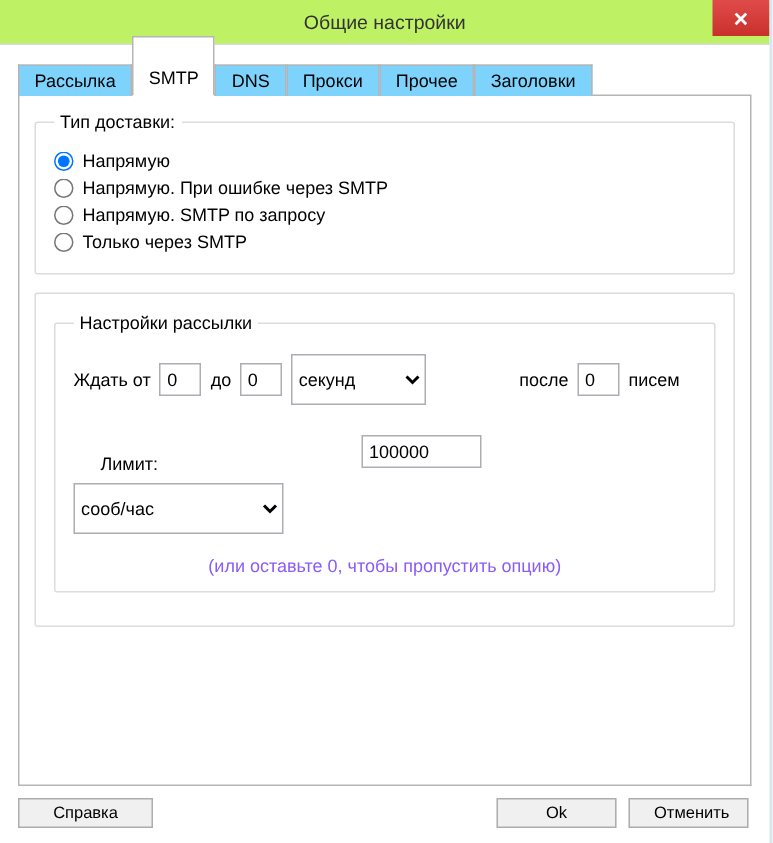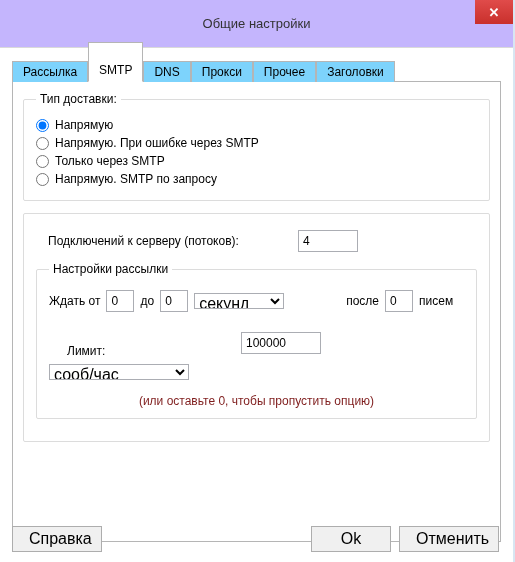--- a/index.html
+++ b/index.html
@@ -7,22 +7,22 @@
     margin: 0;
     font-family: "Segoe UI", Tahoma, sans-serif;
     font-size: 12px;
     background: #fff;
     width: 515px;
     height: 562px;
     position: relative;
     border-right: 2px solid #d8e6f2;
   }
   .titlebar {
-    height: 48px;
-    background: #c4b5fd;
+    height: 30px;
+    background: #bef264;
     border-bottom: 1px solid #d9d9d9;
     display: flex;
     align-items: center;
     justify-content: center;
     position: relative;
   }
   .titlebar .title {
     font-size: 13px;
     color: #333;
   }
@@ -103,63 +103,63 @@
   .connrow input { width: 60px; }
   input[type=text] {
     border: 1px solid #abadb3;
     padding: 2px 4px;
     font-size: 12px;
     height: 22px;
     background: #fff;
   }
   select {
     border: 1px solid #abadb3;
-    height: 16px;
-    font-size: 16px;
+    height: 34px;
+    font-size: 12px;
     background: #fff;
   }
   .waitrow, .limitrow {
     display: flex;
     align-items: center;
     gap: 6px;
     margin: 6px 0;
     flex-wrap: wrap;
   }
   .waitrow input[type=text] { width: 28px; text-align: left; }
   .waitrow .afterinput { width: 28px; text-align: left; }
   .limitrow .limlabel { width: 100px; padding-left: 18px; margin-top: 16px; }
   .limitrow input[type=text] { width: 80px; }
   .limitrow select { width: 140px; }
   .hintrow {
     text-align: center;
-    color: #7f1d1d;
+    color: #8b5cf6;
     margin-top: 14px;
     font-size: 12px;
   }
   .bottombar {
     position: absolute;
     left: 12px;
     right: 14px;
     bottom: 10px;
     display: flex;
     justify-content: space-between;
     gap: 8px;
   }
   .btn {
     border: 1px solid #adadad;
     background: #f0f0f0;
     padding: 3px 16px;
-    font-size: 16px;
+    font-size: 11px;
     cursor: pointer;
     text-align: center;
   }
   .btn.help { width: 90px; }
   .btngroup { display: flex; gap: 8px; }
   .btn.ok { width: 80px; }
-  .btn.cancel { width: 100px; }
+  .btn.cancel { width: 80px; }
   .gap { flex: 1; }
   .spacer-after { width: 50px; }
 </style>
 </head>
 <body>
 
 <div class="titlebar">
   <span class="title">Общие настройки</span>
   <div class="closebtn">
     <span>✕</span>
@@ -183,33 +183,29 @@
       <label class="radiorow">
         <input type="radio" name="dt" checked="" style="">
         <span>Напрямую</span>
       </label>
       <label class="radiorow">
         <input type="radio" name="dt" style="">
         <span>Напрямую. При ошибке через SMTP</span>
       </label>
       <label class="radiorow">
         <input type="radio" name="dt" style="">
+        <span>Напрямую. SMTP по запросу</span>
+      </label>
+      <label class="radiorow">
+        <input type="radio" name="dt" style="">
         <span>Только через SMTP</span>
       </label>
-      <label class="radiorow">
-        <input type="radio" name="dt" style="">
-        <span>Напрямую. SMTP по запросу</span>
-      </label>
     </fieldset>
 
     <fieldset style="padding-top:12px;">
-      <div class="connrow">
-        <span style="width:240px;">Подключений к серверу (потоков):</span>
-        <input type="text" value="4" style="">
-      </div>
 
       <fieldset>
         <legend>Настройки рассылки</legend>
 
         <div class="waitrow">
           <span>Ждать от</span>
           <input type="text" value="0" style="">
           <span>до</span>
           <input type="text" value="0" style="">
           <select style="width:90px;">

